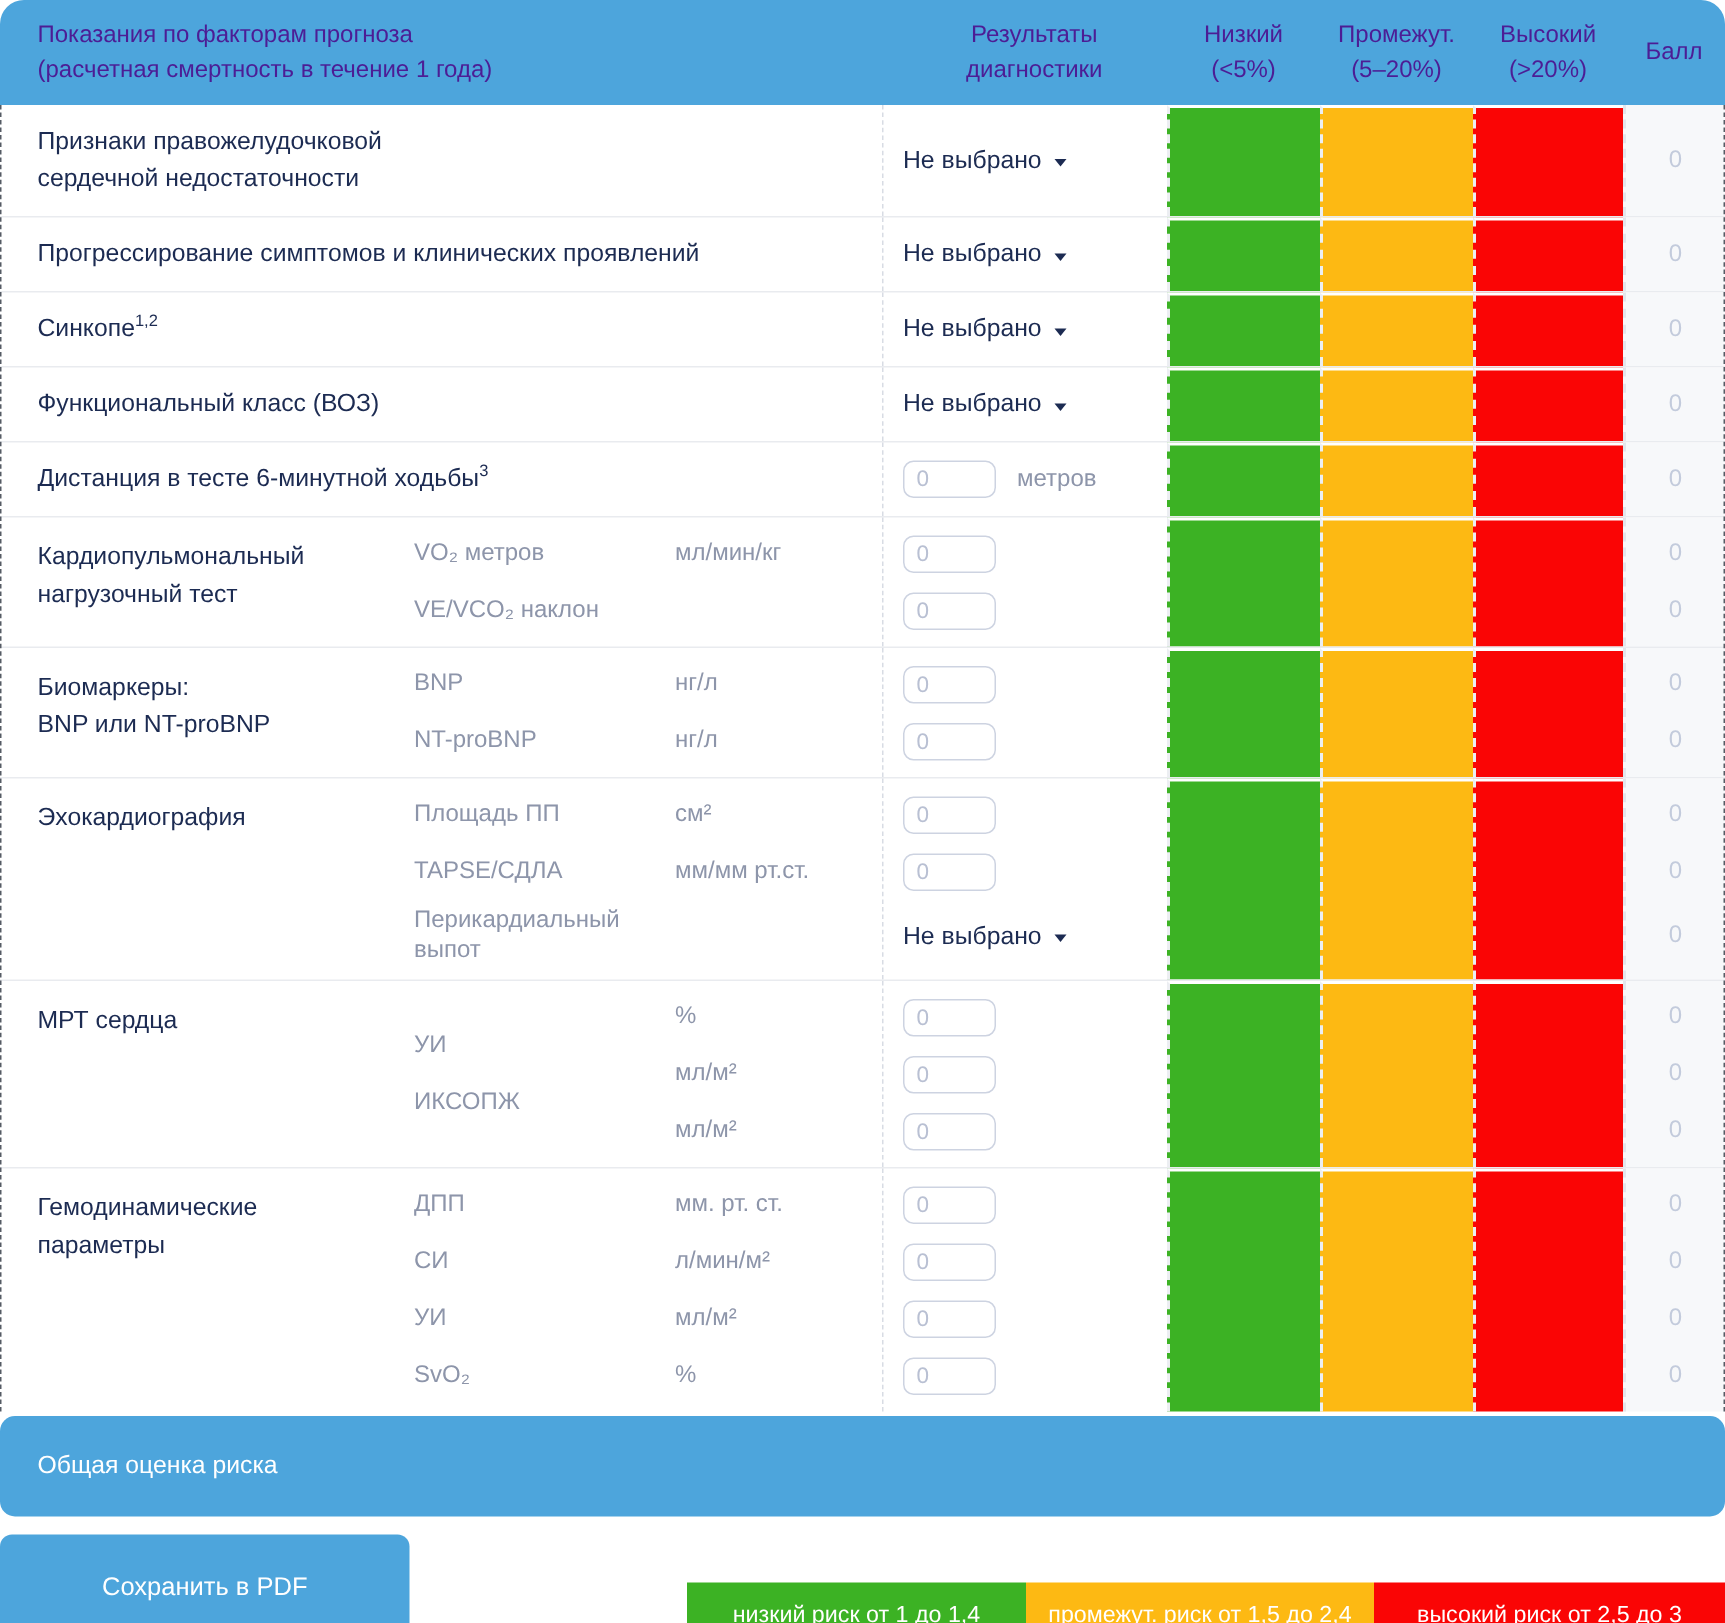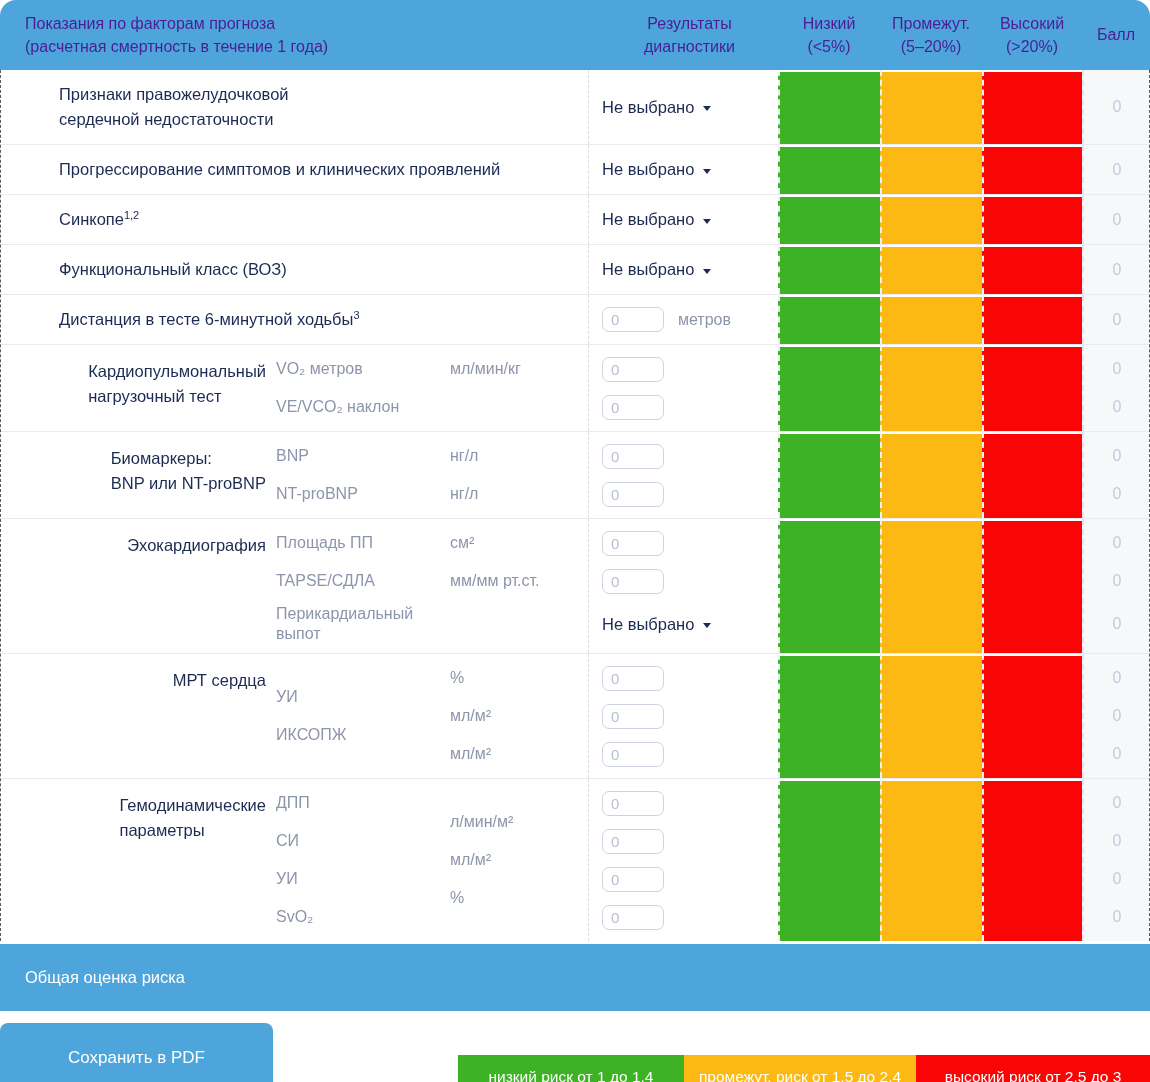--- a/index.html
+++ b/index.html
@@ -25,23 +25,23 @@
 
   .row { display:grid; grid-template-columns:276px 174px 138px 190px 102px 102px 100px 68px;
          border-top:1px solid #e9ebef; position:relative; }
   .row:first-child { border-top:none; }
   .row::after { content:""; position:absolute; left:588px; top:0; bottom:0;
          border-left:1px dashed #d8dce4; }
 
   .r1 { min-height:74px; } .r-single { min-height:50px; }
 
   .label-cell { grid-column:1; padding:0 10px 0 25px; display:flex; align-items:center;
-         font-size:16.5px; line-height:1.5; white-space:pre-line;margin-left:34px; }
+         font-size:16.5px; line-height:1.5; white-space:pre-line; }
   .label-cell.wide { grid-column:1 / 4; }
-  .r-group .label-cell { align-items:flex-start; padding-top:14px;justify-content:flex-end; }
+  .r-group .label-cell { align-items:flex-start; padding-top:14px; }
   sup.lbl-sup { font-size:11px; line-height:0; }
 
   .subcol { display:flex; flex-direction:column; justify-content:center; padding:5px 0; }
   .names  { grid-column:2; } .units { grid-column:3; }
   .results{ grid-column:4; padding-left:14px; }
   .sub { height:38px; display:flex; align-items:center; font-size:16px; color:#8d95aa;
          line-height:1.25; white-space:pre-line; }
   .sub.tall { height:48px; }
 
   .result-cell { grid-column:4; display:flex; align-items:center; padding-left:14px; }
@@ -61,21 +61,21 @@
   .zone-low  { grid-column:5; background:var(--risk-low-green); }
   .zone-mid  { grid-column:6; background:var(--risk-mid-yellow); }
   .zone-high { grid-column:7; background:var(--risk-high-red); }
 
   .score-cell { grid-column:8; background:#f7f8fa; border-left:2px dashed #e2e6ec;
          color:#c3cbdc; display:flex; align-items:center; justify-content:center; font-size:16px; }
   .score-col { grid-column:8; background:#f7f8fa; border-left:2px dashed #e2e6ec; }
   .score-col .sub { justify-content:center; color:#c3cbdc; }
 
   
-  .overall { height:67px; background:var(--accent-blue); border-radius:0; margin-top:3px;
+  .overall { height:67px; background:var(--accent-blue); border-radius:10px; margin-top:3px;
          display:flex; align-items:center; padding-left:25px; color:#fff; font-size:16.5px; }
   .bottom { display:flex; align-items:flex-end; margin-top:12px; min-height:64px; }
   .pdf-btn { width:273px; height:69px; margin-bottom:7px; background:var(--accent-blue);
          color:#fff; border:none; border-radius:8px; font-size:17px; cursor:pointer;
          font-family:"Liberation Sans", sans-serif; }
   .legend { display:flex; margin-left:auto; }
   .legend-item { height:44px; display:flex; align-items:center; justify-content:center;
          color:#fff; font-size:15.5px; }
   .lg-low  { width:226px; background:var(--risk-low-green); }
   .lg-mid  { width:232px; background:var(--risk-mid-yellow); }
@@ -280,20 +280,21 @@
     <div class="row r-group">
       <div class="label-cell"><span>Гемодинамические
 параметры</span></div>
       <div class="subcol names">
         <div class="sub">ДПП</div>
         <div class="sub">СИ</div>
         <div class="sub">УИ</div>
         <div class="sub">SvO₂</div>
       </div>
       <div class="subcol units">
+        <div class="sub">мм. рт. ст.</div>
         <div class="sub">л/мин/м²</div>
         <div class="sub">мл/м²</div>
         <div class="sub">%</div>
       </div>
       <div class="subcol results">
         <div class="sub"><input class="num-input" placeholder="0" style=""></div>
         <div class="sub"><input class="num-input" placeholder="0" style=""></div>
         <div class="sub"><input class="num-input" placeholder="0" style=""></div>
         <div class="sub"><input class="num-input" placeholder="0" style=""></div>
       </div>

